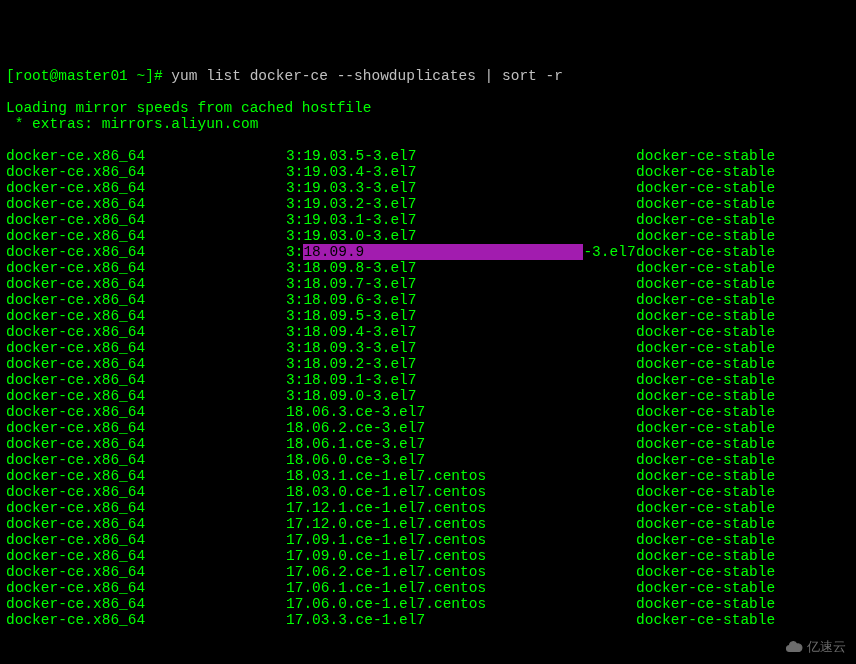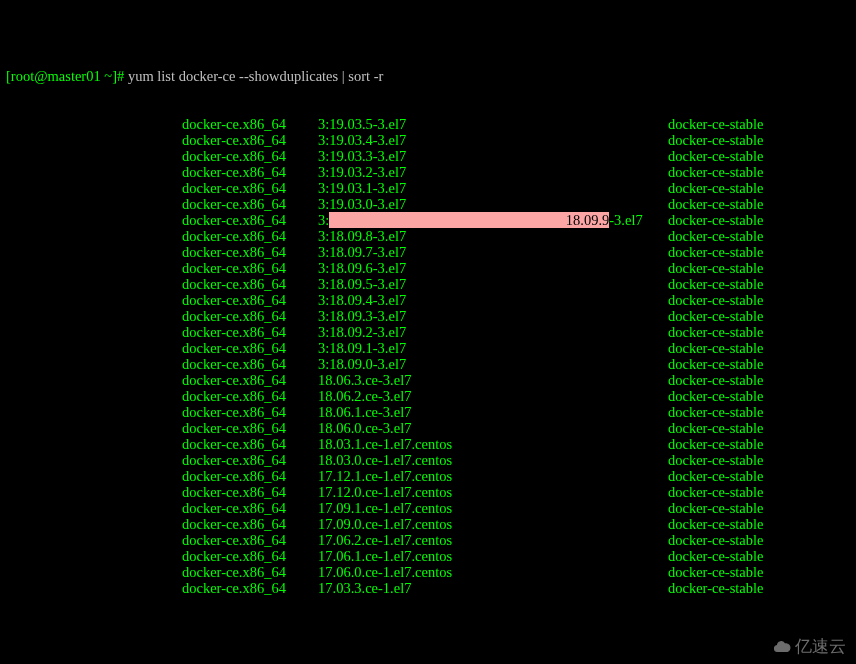--- a/index.html
+++ b/index.html
@@ -9,47 +9,47 @@
       font-family: "Consolas", "Monaco", "Courier New", monospace;
       font-size: 14.5px;
       line-height: 16px;
       padding: 4px 6px;
       width: 856px;
       height: 664px;
       overflow: hidden;
       white-space: pre;
       position: relative;
     }
-    .line { white-space: pre; font-family: Liberation Serif, serif; }
+    .line { white-space: pre; }
     .white { color: #c0c0c0; }
-    .highlighted { background: #fca5a5; color: #000; }
+    .highlighted { background: #a21caf; color: #000; }
     .watermark {
       position: absolute;
       right: 10px;
       bottom: 8px;
       color: #888;
-      font-size: 17px;
+      font-size: 13px;
       font-family: sans-serif;
       display: flex;
       align-items: center;
       gap: 4px;
       opacity: 0.8;
     }
     .watermark svg { width: 18px; height: 18px; }
-    #table-body .line span:nth-child(1){display:inline-block;width:280px;text-align:right;}
-    #table-body .line span:nth-child(2){display:inline-block;width:350px;margin-left:32px;}
+    #table-body .line span:nth-child(1){display:inline-block;width:280px;}
+    #table-body .line span:nth-child(2){display:inline-block;width:350px;}
     #table-body .line span:nth-child(3){display:inline-block;}
   </style>
 </head>
 <body>
 
 
 
 <div class="line"><span>[root@master01 ~]# </span><span class="white">yum list docker-ce --showduplicates | sort -r</span></div>
-<div id="header-lines"></div>
+<div id="header-lines"><div class="line">Loading mirror speeds from cached hostfile</div><div class="line"> * extras: mirrors.aliyun.com</div></div>
 <div id="table-body"><div class="line"><span>docker-ce.x86_64</span><span>3:19.03.5-3.el7</span><span>docker-ce-stable</span></div><div class="line"><span>docker-ce.x86_64</span><span>3:19.03.4-3.el7</span><span>docker-ce-stable</span></div><div class="line"><span>docker-ce.x86_64</span><span>3:19.03.3-3.el7</span><span>docker-ce-stable</span></div><div class="line"><span>docker-ce.x86_64</span><span>3:19.03.2-3.el7</span><span>docker-ce-stable</span></div><div class="line"><span>docker-ce.x86_64</span><span>3:19.03.1-3.el7</span><span>docker-ce-stable</span></div><div class="line"><span>docker-ce.x86_64</span><span>3:19.03.0-3.el7</span><span>docker-ce-stable</span></div><div class="line"><span>docker-ce.x86_64</span><span>3:<span class="highlighted">18.09.9</span>-3.el7</span><span>docker-ce-stable</span></div><div class="line"><span>docker-ce.x86_64</span><span>3:18.09.8-3.el7</span><span>docker-ce-stable</span></div><div class="line"><span>docker-ce.x86_64</span><span>3:18.09.7-3.el7</span><span>docker-ce-stable</span></div><div class="line"><span>docker-ce.x86_64</span><span>3:18.09.6-3.el7</span><span>docker-ce-stable</span></div><div class="line"><span>docker-ce.x86_64</span><span>3:18.09.5-3.el7</span><span>docker-ce-stable</span></div><div class="line"><span>docker-ce.x86_64</span><span>3:18.09.4-3.el7</span><span>docker-ce-stable</span></div><div class="line"><span>docker-ce.x86_64</span><span>3:18.09.3-3.el7</span><span>docker-ce-stable</span></div><div class="line"><span>docker-ce.x86_64</span><span>3:18.09.2-3.el7</span><span>docker-ce-stable</span></div><div class="line"><span>docker-ce.x86_64</span><span>3:18.09.1-3.el7</span><span>docker-ce-stable</span></div><div class="line"><span>docker-ce.x86_64</span><span>3:18.09.0-3.el7</span><span>docker-ce-stable</span></div><div class="line"><span>docker-ce.x86_64</span><span>18.06.3.ce-3.el7</span><span>docker-ce-stable</span></div><div class="line"><span>docker-ce.x86_64</span><span>18.06.2.ce-3.el7</span><span>docker-ce-stable</span></div><div class="line"><span>docker-ce.x86_64</span><span>18.06.1.ce-3.el7</span><span>docker-ce-stable</span></div><div class="line"><span>docker-ce.x86_64</span><span>18.06.0.ce-3.el7</span><span>docker-ce-stable</span></div><div class="line"><span>docker-ce.x86_64</span><span>18.03.1.ce-1.el7.centos</span><span>docker-ce-stable</span></div><div class="line"><span>docker-ce.x86_64</span><span>18.03.0.ce-1.el7.centos</span><span>docker-ce-stable</span></div><div class="line"><span>docker-ce.x86_64</span><span>17.12.1.ce-1.el7.centos</span><span>docker-ce-stable</span></div><div class="line"><span>docker-ce.x86_64</span><span>17.12.0.ce-1.el7.centos</span><span>docker-ce-stable</span></div><div class="line"><span>docker-ce.x86_64</span><span>17.09.1.ce-1.el7.centos</span><span>docker-ce-stable</span></div><div class="line"><span>docker-ce.x86_64</span><span>17.09.0.ce-1.el7.centos</span><span>docker-ce-stable</span></div><div class="line"><span>docker-ce.x86_64</span><span>17.06.2.ce-1.el7.centos</span><span>docker-ce-stable</span></div><div class="line"><span>docker-ce.x86_64</span><span>17.06.1.ce-1.el7.centos</span><span>docker-ce-stable</span></div><div class="line"><span>docker-ce.x86_64</span><span>17.06.0.ce-1.el7.centos</span><span>docker-ce-stable</span></div><div class="line"><span>docker-ce.x86_64</span><span>17.03.3.ce-1.el7</span><span>docker-ce-stable</span></div></div>
 
 
 
 <div class="watermark">
   <svg viewBox="0 0 24 24">
       <path fill="#888" d="M19 18H6a4 4 0 0 1 0-8 5 5 0 0 1 9.6-2A4.5 4.5 0 0 1 19 18z" stroke="#888" stroke-width="1.5"></path>
     </svg>
   <span>亿速云</span>
 </div>

